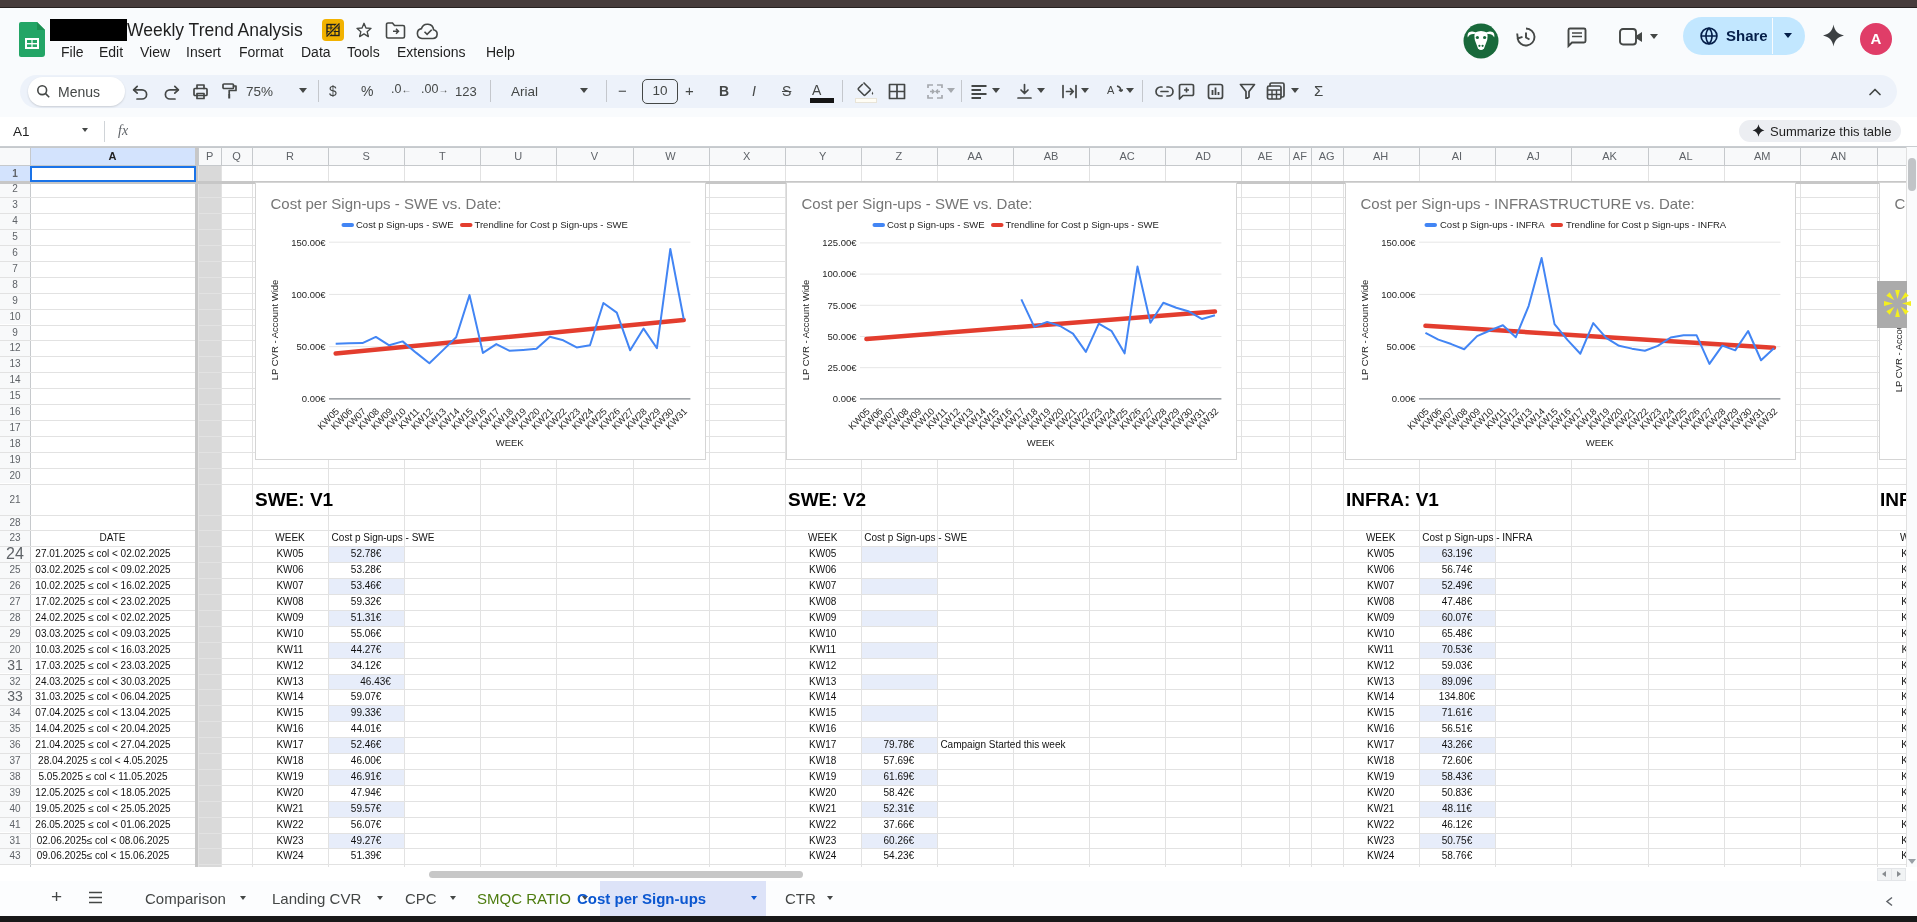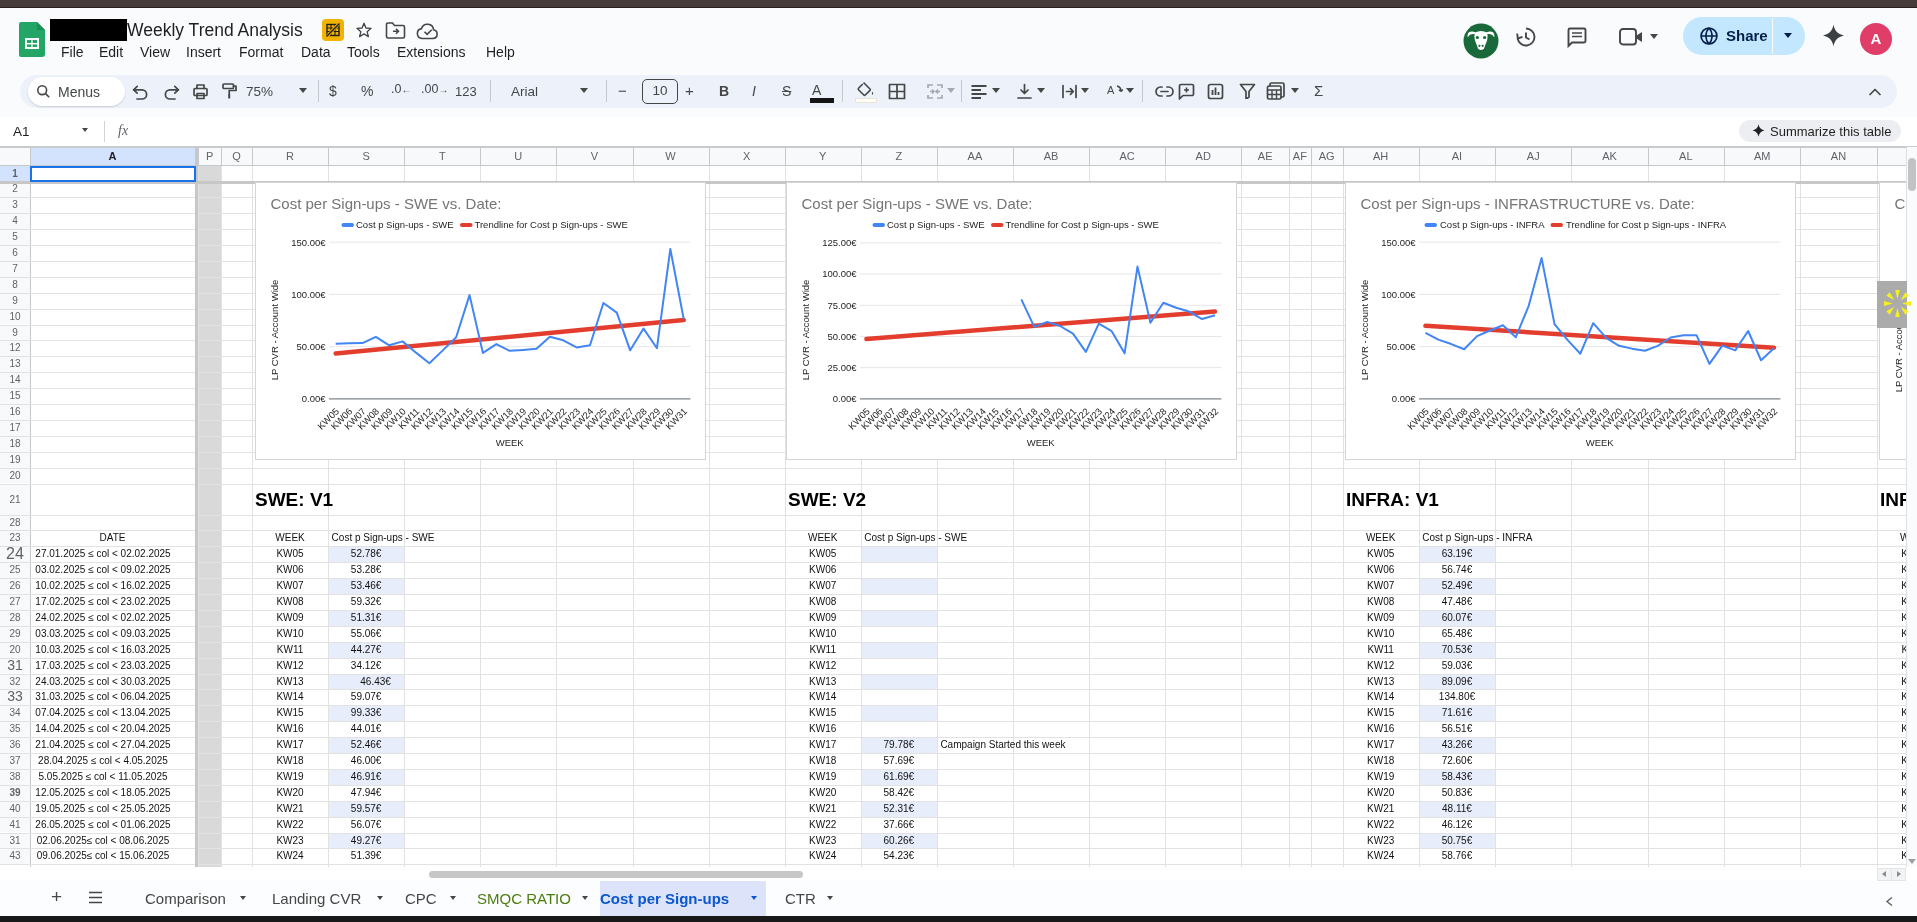--- a/index.html
+++ b/index.html
@@ -328,21 +328,21 @@
 <div class="ct" style="left:0;top:558.8px;width:30px;line-height:15.9px;font-size:10px;color:#5f6368;font-weight:normal">34</div>
 <div class="ab" style="left:0;top:574.7px;width:30px;height:15.9px;background:#f8f9fa"></div>
 <div class="ct" style="left:0;top:574.7px;width:30px;line-height:15.9px;font-size:10px;color:#5f6368;font-weight:normal">35</div>
 <div class="ab" style="left:0;top:590.6px;width:30px;height:15.9px;background:#f8f9fa"></div>
 <div class="ct" style="left:0;top:590.6px;width:30px;line-height:15.9px;font-size:10px;color:#5f6368;font-weight:normal">36</div>
 <div class="ab" style="left:0;top:606.5px;width:30px;height:15.9px;background:#f8f9fa"></div>
 <div class="ct" style="left:0;top:606.5px;width:30px;line-height:15.9px;font-size:10px;color:#5f6368;font-weight:normal">37</div>
 <div class="ab" style="left:0;top:622.4px;width:30px;height:15.9px;background:#f8f9fa"></div>
 <div class="ct" style="left:0;top:622.4px;width:30px;line-height:15.9px;font-size:10px;color:#5f6368;font-weight:normal">38</div>
 <div class="ab" style="left:0;top:638.3px;width:30px;height:15.9px;background:#f8f9fa"></div>
-<div class="ct" style="left:0;top:638.3px;width:30px;line-height:15.9px;font-size:10px;color:#5f6368;font-weight:bold">39</div>
+<div class="ct" style="left:0;top:638.3px;width:30px;line-height:15.9px;font-size:10px;color:#5f6368;font-weight:normal">39</div>
 <div class="ab" style="left:0;top:654.2px;width:30px;height:15.9px;background:#f8f9fa"></div>
 <div class="ct" style="left:0;top:654.2px;width:30px;line-height:15.9px;font-size:10px;color:#5f6368;font-weight:normal">40</div>
 <div class="ab" style="left:0;top:670.1px;width:30px;height:15.9px;background:#f8f9fa"></div>
 <div class="ct" style="left:0;top:670.1px;width:30px;line-height:15.9px;font-size:10px;color:#5f6368;font-weight:normal">41</div>
 <div class="ab" style="left:0;top:686px;width:30px;height:15.9px;background:#f8f9fa"></div>
 <div class="ct" style="left:0;top:686px;width:30px;line-height:15.9px;font-size:10px;color:#5f6368;font-weight:normal">31</div>
 <div class="ab" style="left:0;top:701.9px;width:30px;height:15.9px;background:#f8f9fa"></div>
 <div class="ct" style="left:0;top:701.9px;width:30px;line-height:15.9px;font-size:10px;color:#5f6368;font-weight:normal">43</div>
 <div class="ab" style="left:30px;top:19px;width:1px;height:701px;background:#c6c9cc"></div>
 <div class="ab" style="left:198px;top:19px;width:23.3px;height:701px;background:#d9d9d9"></div>
@@ -836,19 +836,19 @@
   </svg>
 <div class="ab" style="left:145px;top:890px;font-size:15px;color:#444746;font-weight:500">Comparison</div>
 <div class="dd" style="left:240px;top:896px;border-left-width:3.5px;border-right-width:3.5px;border-top-width:4.5px"></div>
 <div class="ab" style="left:272px;top:890px;font-size:15px;color:#444746;font-weight:500">Landing CVR</div>
 <div class="dd" style="left:377px;top:896px;border-left-width:3.5px;border-right-width:3.5px;border-top-width:4.5px"></div>
 <div class="ab" style="left:405px;top:890px;font-size:15px;color:#444746;font-weight:500">CPC</div>
 <div class="dd" style="left:450px;top:896px;border-left-width:3.5px;border-right-width:3.5px;border-top-width:4.5px"></div>
 <div class="ab" style="left:477px;top:890px;font-size:15px;color:#4d7c0f;font-weight:500">SMQC RATIO</div>
 <div class="dd" style="left:582px;top:896px;border-left-width:3.5px;border-right-width:3.5px;border-top-width:4.5px"></div>
 <div class="ab" style="left:600px;top:881px;width:166px;height:34.5px;background:#dde3f8"></div>
-<div class="ab" style="left:600px;top:890px;font-size:15px;color:#0b57d0;font-weight:bold">Cost per Sign-ups</div>
+<div class="ab" style="left:577px;top:890px;font-size:15px;color:#0b57d0;font-weight:bold">Cost per Sign-ups</div>
 <div class="dd" style="left:751px;top:896px;border-left-width:3.5px;border-right-width:3.5px;border-top-width:4.5px;border-top-color:#0b57d0"></div>
 <div class="ab" style="left:785px;top:890px;font-size:15px;color:#444746;font-weight:500">CTR</div>
 <div class="dd" style="left:827px;top:896px;border-left-width:3.5px;border-right-width:3.5px;border-top-width:4.5px"></div>
 <svg class="ab" style="left:1884px;top:896px" width="11" height="11" viewBox="0 0 11 11">
     <path d="M8 1.5 L3 5.5 L8 9.5" fill="none" stroke="#5f6368" stroke-width="1.5"></path>
   </svg>
 <div class="ab" style="left:0;top:915.5px;width:1917px;height:6.5px;background:#191919"></div>
 </body></html>

